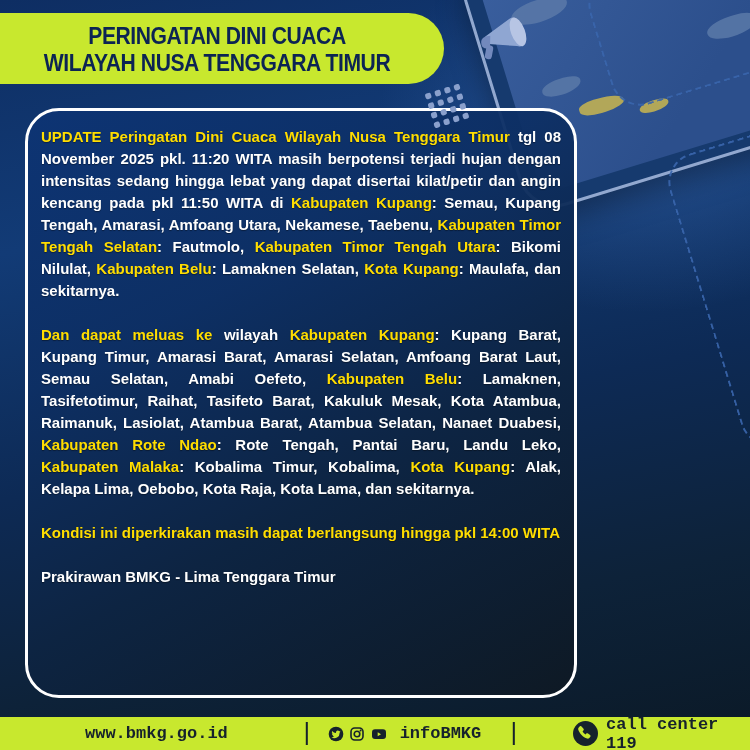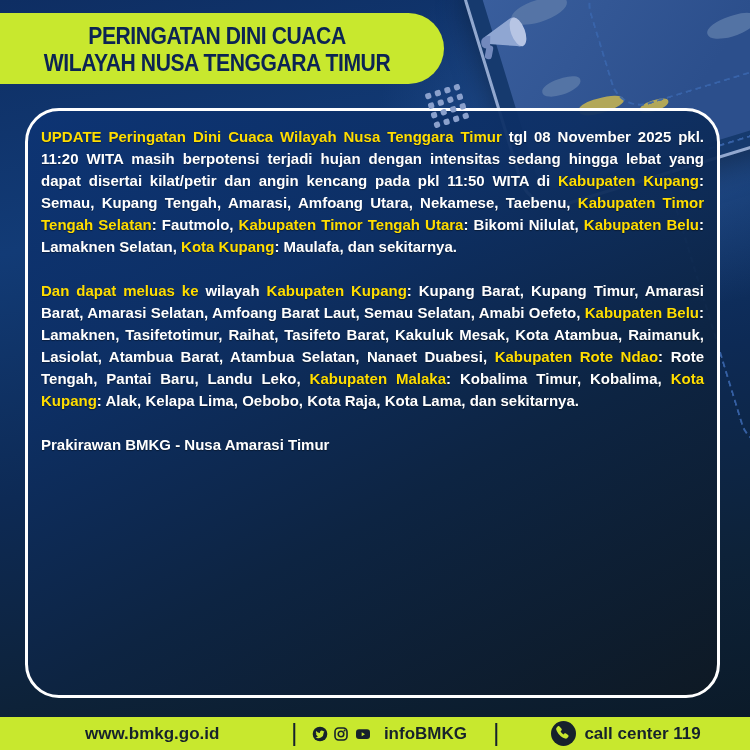--- a/index.html
+++ b/index.html
@@ -49,42 +49,42 @@
   }
   .logo{width:50px;margin-left:14px;display:flex;flex-direction:column;align-items:center;}
   .banner-title{
     flex:1;text-align:center;color:#0c2453;font-weight:bold;
     font-size:24px;line-height:27px;letter-spacing:-.5px;
     transform:scaleX(.88);transform-origin:center;margin-right:10px;
   }
 
   
   .panel{
-    left:25px;top:108px;width:695px;height:590px;z-index:2;
+    left:25px;top:108px;width:552px;height:590px;z-index:2;
     box-sizing:border-box;border:3.5px solid #ffffff;border-radius:34px;
     background:linear-gradient(152deg,
       rgba(13,52,116,.94) 0%,
       rgba(13,47,100,.94) 32%,
       rgba(13,36,66,.95) 62%,
       rgba(14,25,36,.97) 100%);
     padding:15px 13px 0 13px;box-sizing:border-box;
   }
   .panel p.para{
     margin:0 0 22px 0;text-align:justify;
     font-size:15px;line-height:22px;font-weight:bold;color:#ffffff;
     text-shadow:0 1px 1px rgba(0,0,0,.4);
   }
   .panel p.para span.yellow{color:var(--yellow);}
   .panel p.para span.white{color:#ffffff;}
 
   
   .footer{
     left:0;bottom:0;width:750px;height:33px;z-index:4;
     background:var(--lime);color:#16222c;font-weight:bold;font-size:17px;
-    display:flex;align-items:center;
+    display:flex;align-items:center;font-family:Liberation Mono, monospace;
   }
   .footer .sep{font-size:23px;font-weight:bold;transform:scaleX(.7);}
   .social{display:flex;align-items:center;gap:5px;}
   .social svg,.phone-badge svg{display:block;}
 </style>
 </head>
 <body style="--lime: #c8e82e; --yellow: #ffdd00; --navy: #0e2d60; --panel: #0d3473; --dark: #16222c; --illustration-blue: #8fa6d2;">
 
 <div class="abs tablet">
   <div class="screen">
@@ -130,21 +130,22 @@
   <div class="banner-title">
     <div>PERINGATAN DINI CUACA</div>
     <div>WILAYAH NUSA TENGGARA TIMUR</div>
   </div>
 </div>
 
 <div class="abs panel">
   <div>
       <p class="para"><span class="yellow">UPDATE Peringatan Dini Cuaca Wilayah Nusa Tenggara Timur</span><span class="white"> tgl 08 November 2025 pkl. 11:20 WITA masih berpotensi terjadi hujan dengan intensitas sedang hingga lebat yang dapat disertai kilat/petir dan angin kencang pada pkl 11:50 WITA di </span><span class="yellow">Kabupaten Kupang</span><span class="white">: Semau, Kupang Tengah, Amarasi, Amfoang Utara, Nekamese, Taebenu, </span><span class="yellow">Kabupaten Timor Tengah Selatan</span><span class="white">: Fautmolo, </span><span class="yellow">Kabupaten Timor Tengah Utara</span><span class="white">: Bikomi Nilulat, </span><span class="yellow">Kabupaten Belu</span><span class="white">: Lamaknen Selatan, </span><span class="yellow">Kota Kupang</span><span class="white">: Maulafa, dan sekitarnya.</span></p>
       <p class="para"><span class="yellow">Dan dapat meluas ke</span><span class="white"> wilayah </span><span class="yellow">Kabupaten Kupang</span><span class="white">: Kupang Barat, Kupang Timur, Amarasi Barat, Amarasi Selatan, Amfoang Barat Laut, Semau Selatan, Amabi Oefeto, </span><span class="yellow">Kabupaten Belu</span><span class="white">: Lamaknen, Tasifetotimur, Raihat, Tasifeto Barat, Kakuluk Mesak, Kota Atambua, Raimanuk, Lasiolat, Atambua Barat, Atambua Selatan, Nanaet Duabesi, </span><span class="yellow">Kabupaten Rote Ndao</span><span class="white">: Rote Tengah, Pantai Baru, Landu Leko, </span><span class="yellow">Kabupaten Malaka</span><span class="white">: Kobalima Timur, Kobalima, </span><span class="yellow">Kota Kupang</span><span class="white">: Alak, Kelapa Lima, Oebobo, Kota Raja, Kota Lama, dan sekitarnya.</span></p>
-      <p class="para"><span class="white">Prakirawan BMKG - Nusa Amarasi Timur</span></p>
+      <p class="para"><span class="yellow">Kondisi ini diperkirakan masih dapat berlangsung hingga pkl 14:00 WITA</span></p>
+      <p class="para"><span class="white">Prakirawan BMKG - Lima Tenggara Timur</span></p>
     </div>
 </div>
 
 <div class="abs footer">
   <span style="margin-left:85px;">www.bmkg.go.id</span>
   <span class="sep" style="margin-left:72px;">|</span>
   <span class="social" style="margin-left:14px;">
     <span>
       <svg width="16" height="16" viewBox="0 0 24 24">
         <circle cx="12" cy="12" r="11" fill="#16222c"></circle>

